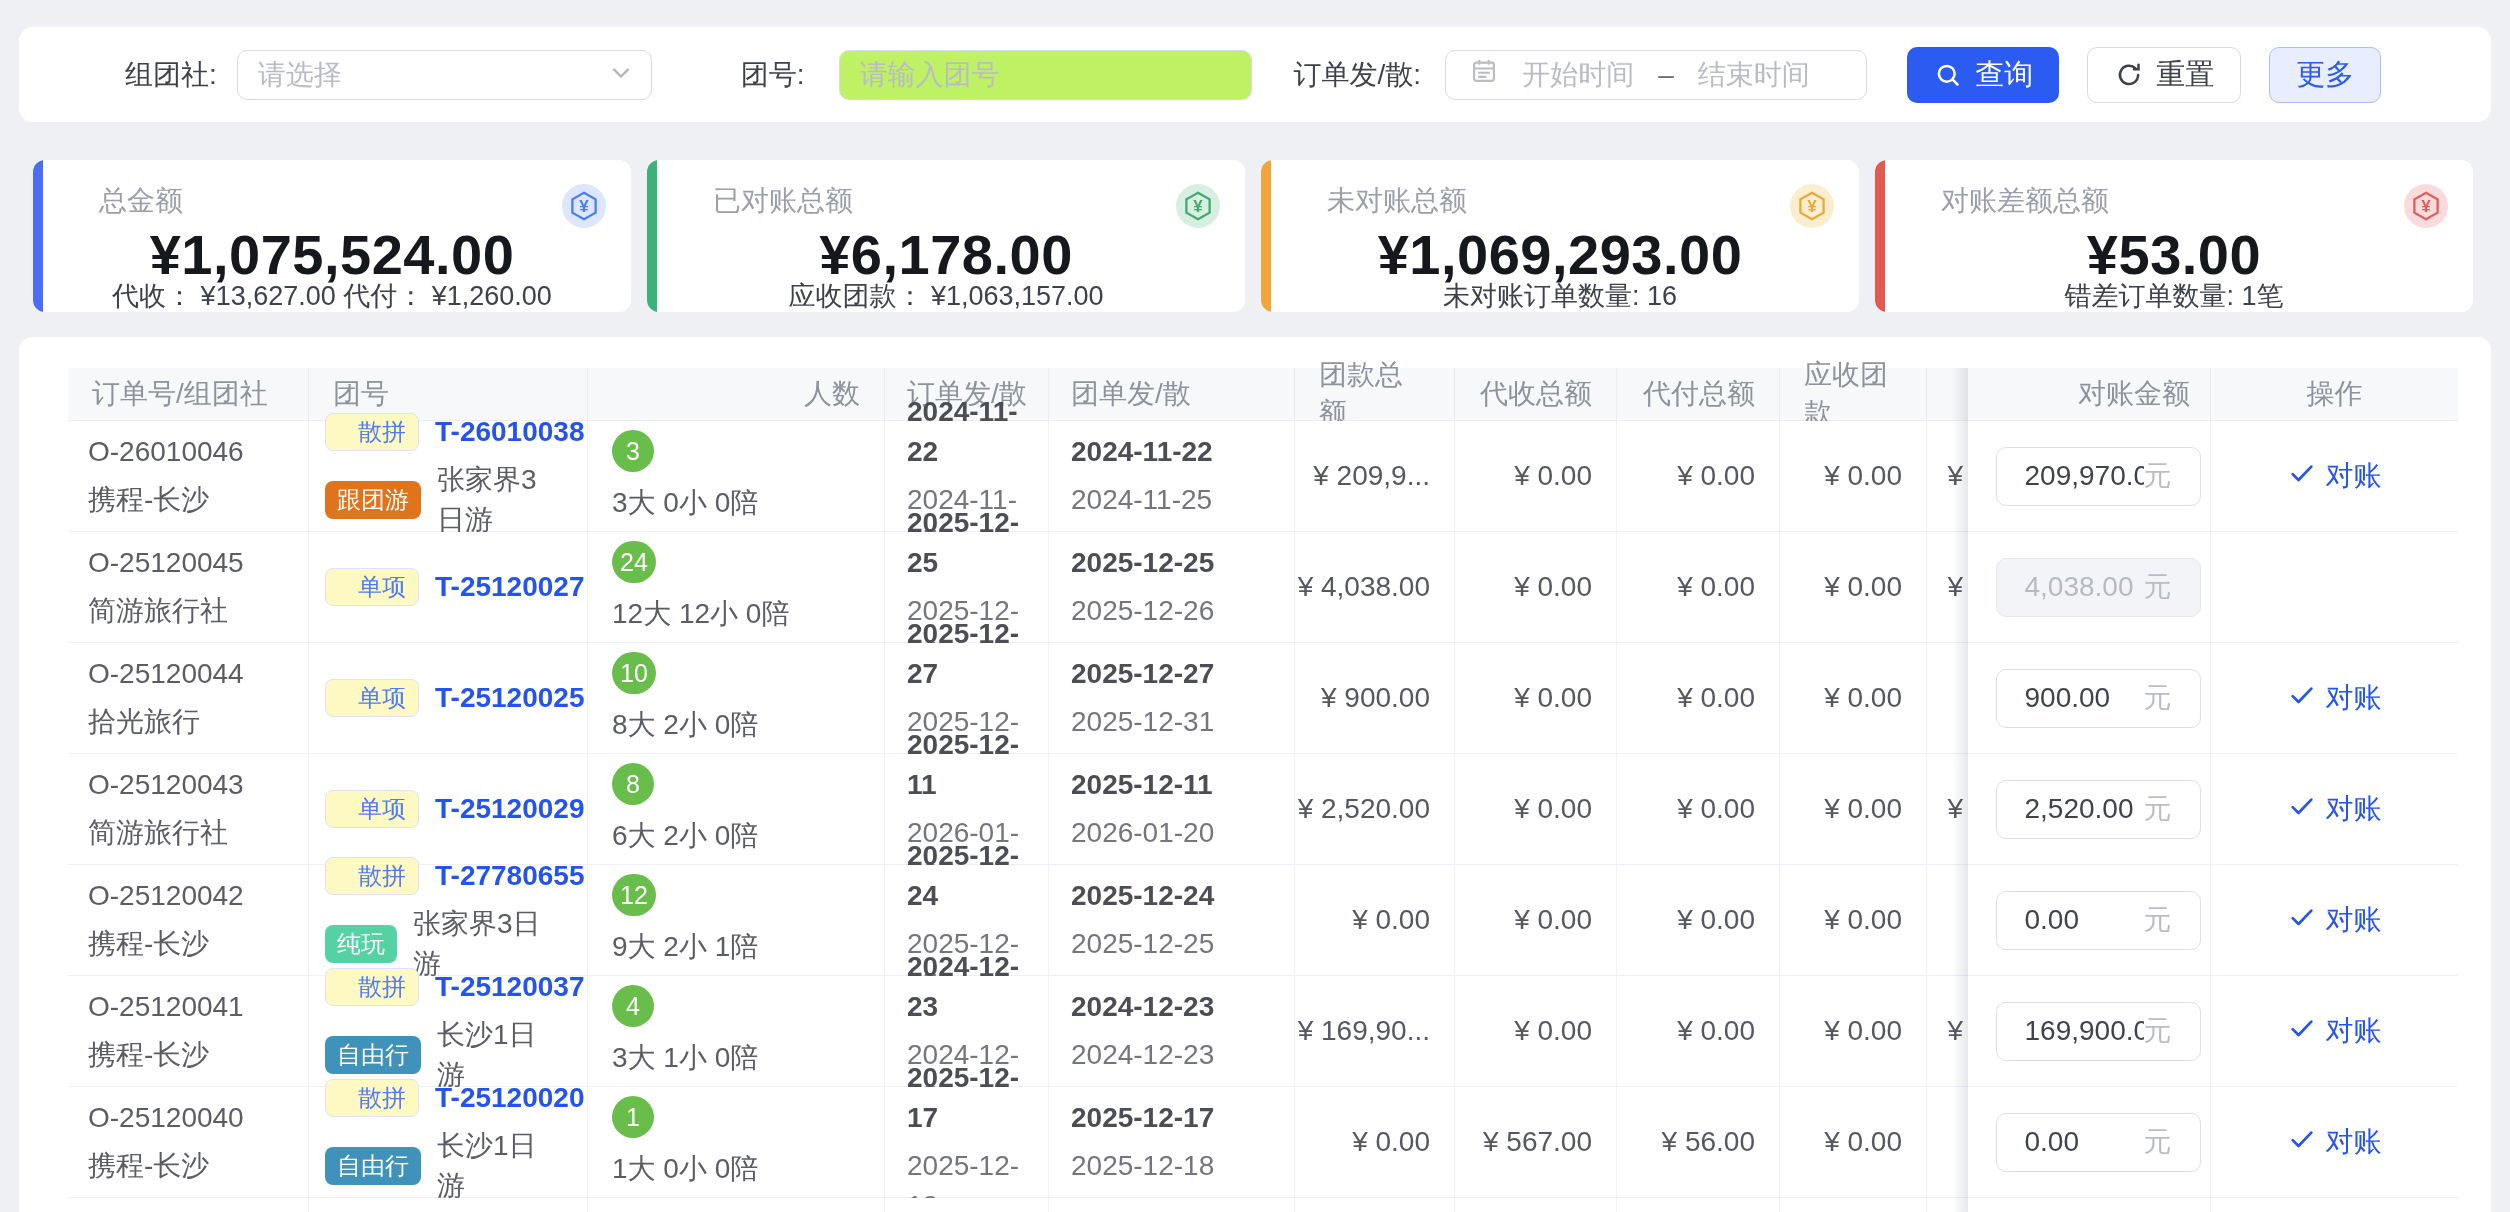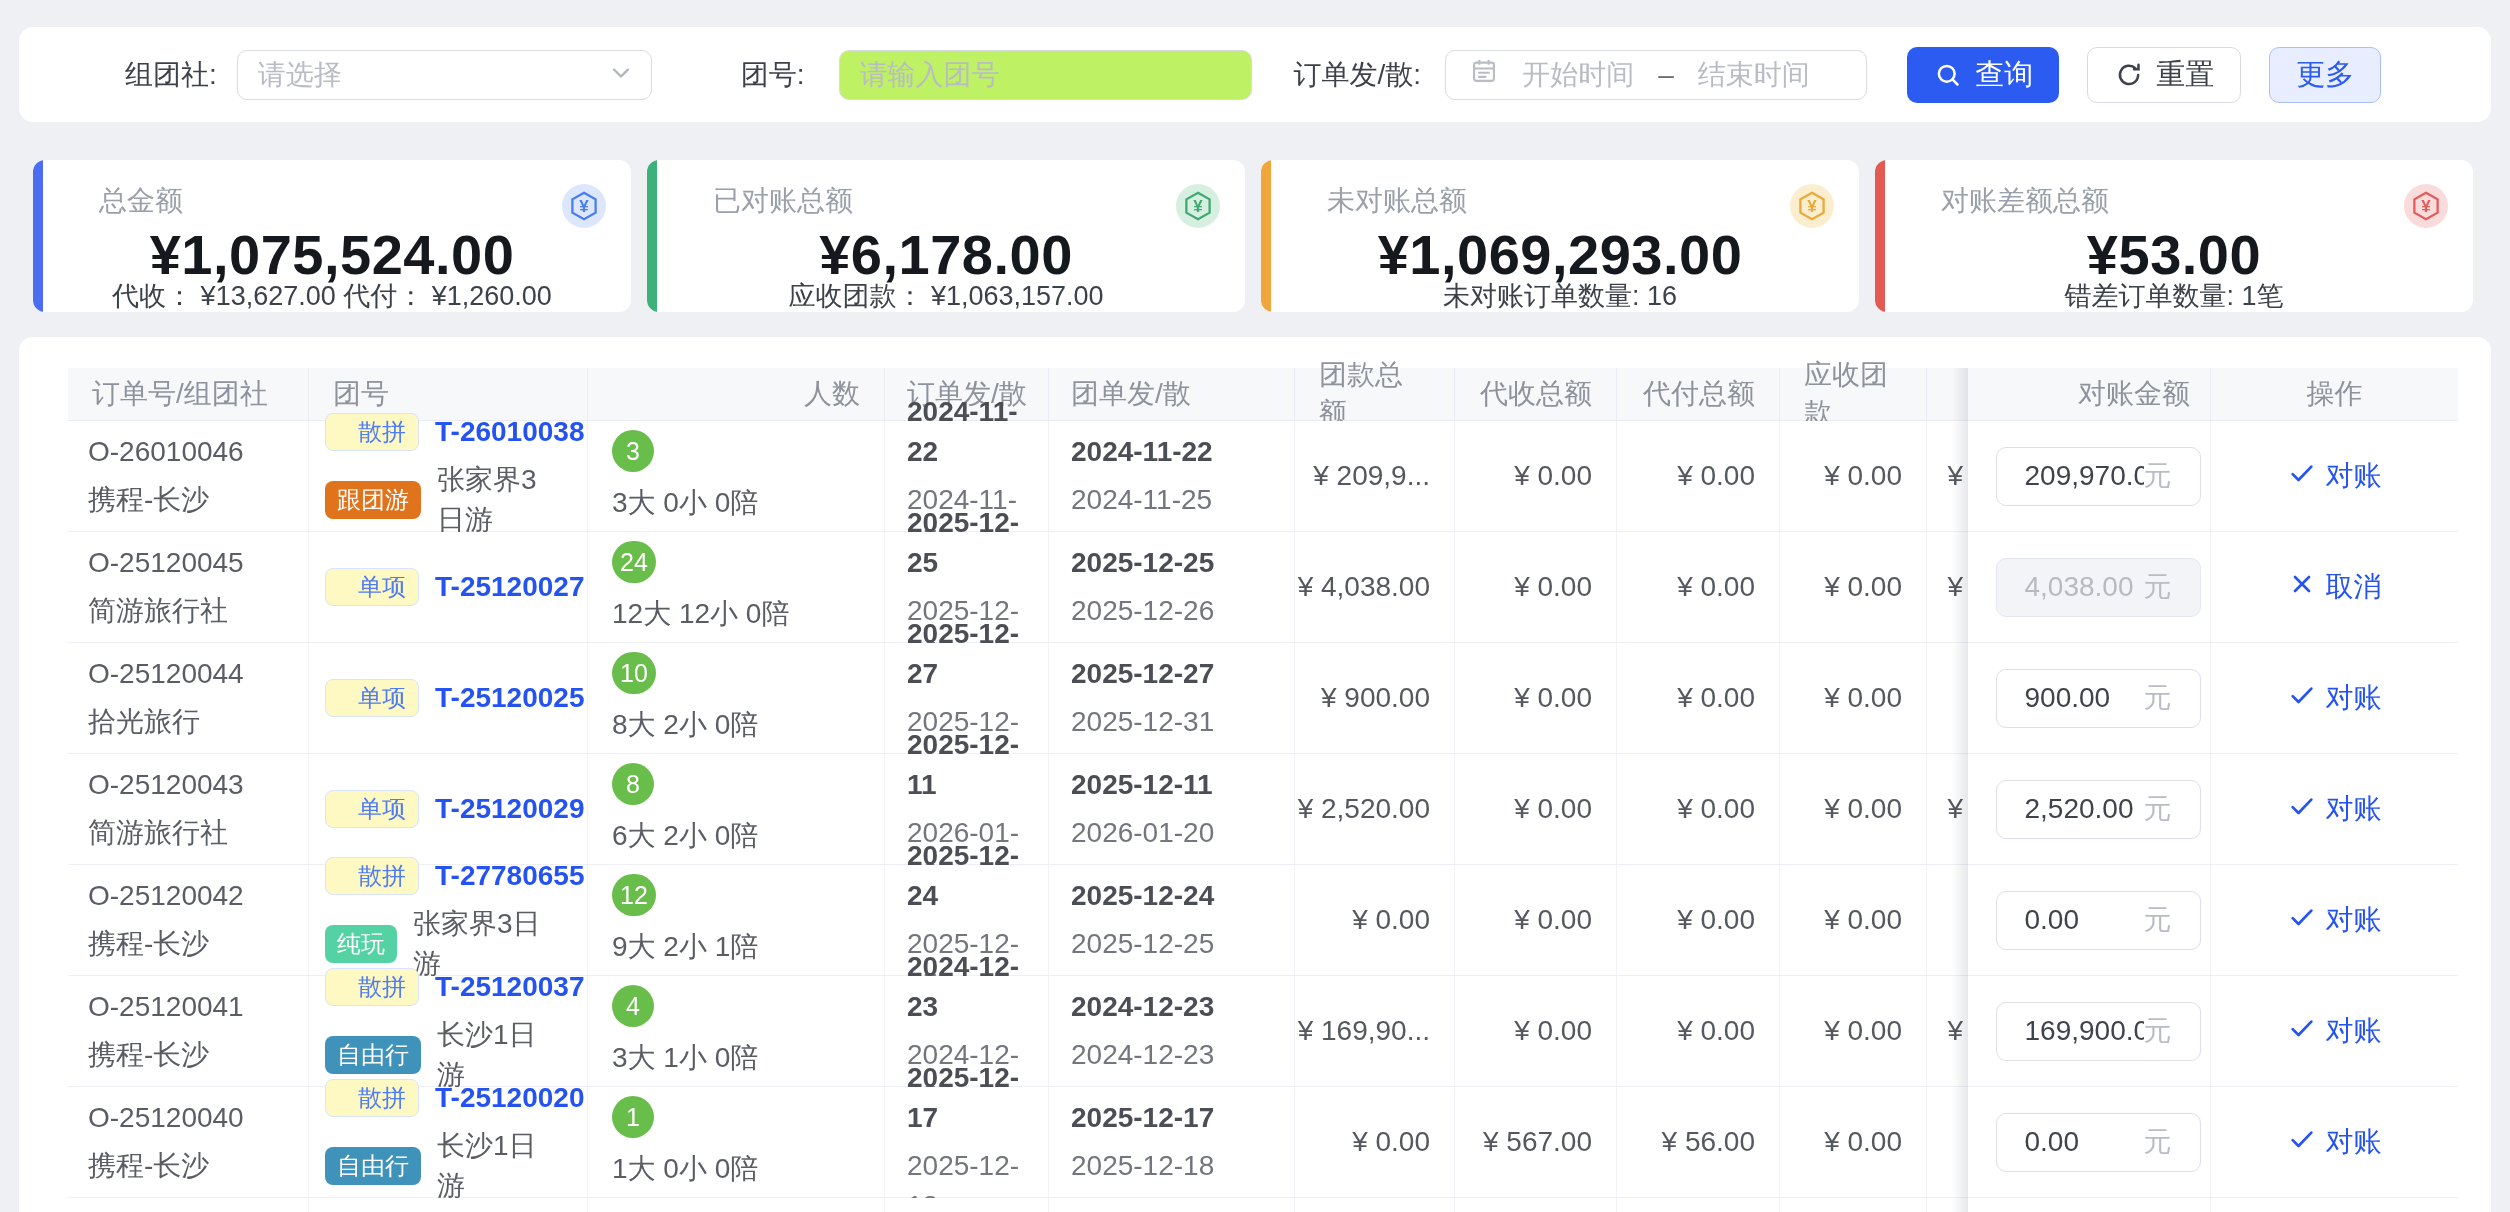--- a/index.html
+++ b/index.html
@@ -334,31 +334,20 @@
     <div class="td c8 num">¥ 0.00</div>
     <div class="td c9 num">¥ 0.00</div>
     <div class="td c10 sliver">¥</div>
     <div class="fixed">
       <div class="td c11">
         <div class="amt-box disabled">
           <input value="4,038.00" style="">
           <span class="amt-unit">元</span>
         </div>
       </div>
-      <div class="td c12">
-        <a class="action">
-
-          <span class="icon-x">
-            <svg width="28" height="28" viewBox="0 0 24 24" fill="none" stroke="#2453f1" stroke-width="2.3" stroke-linecap="round">
-                      <path d="M6 6l12 12M18 6L6 18"></path>
-                    </svg>
-          </span>
-          <span>取消</span>
-        </a>
-      </div>
     </div>
   </div>
 
   <div class="tr">
     <div class="td c1">
       <div class="l1 txt-gray">O-25120044</div>
       <div class="l2 txt-gray">拾光旅行</div>
     </div>
     <div class="td c2">
       <div class="l1 row-line">

